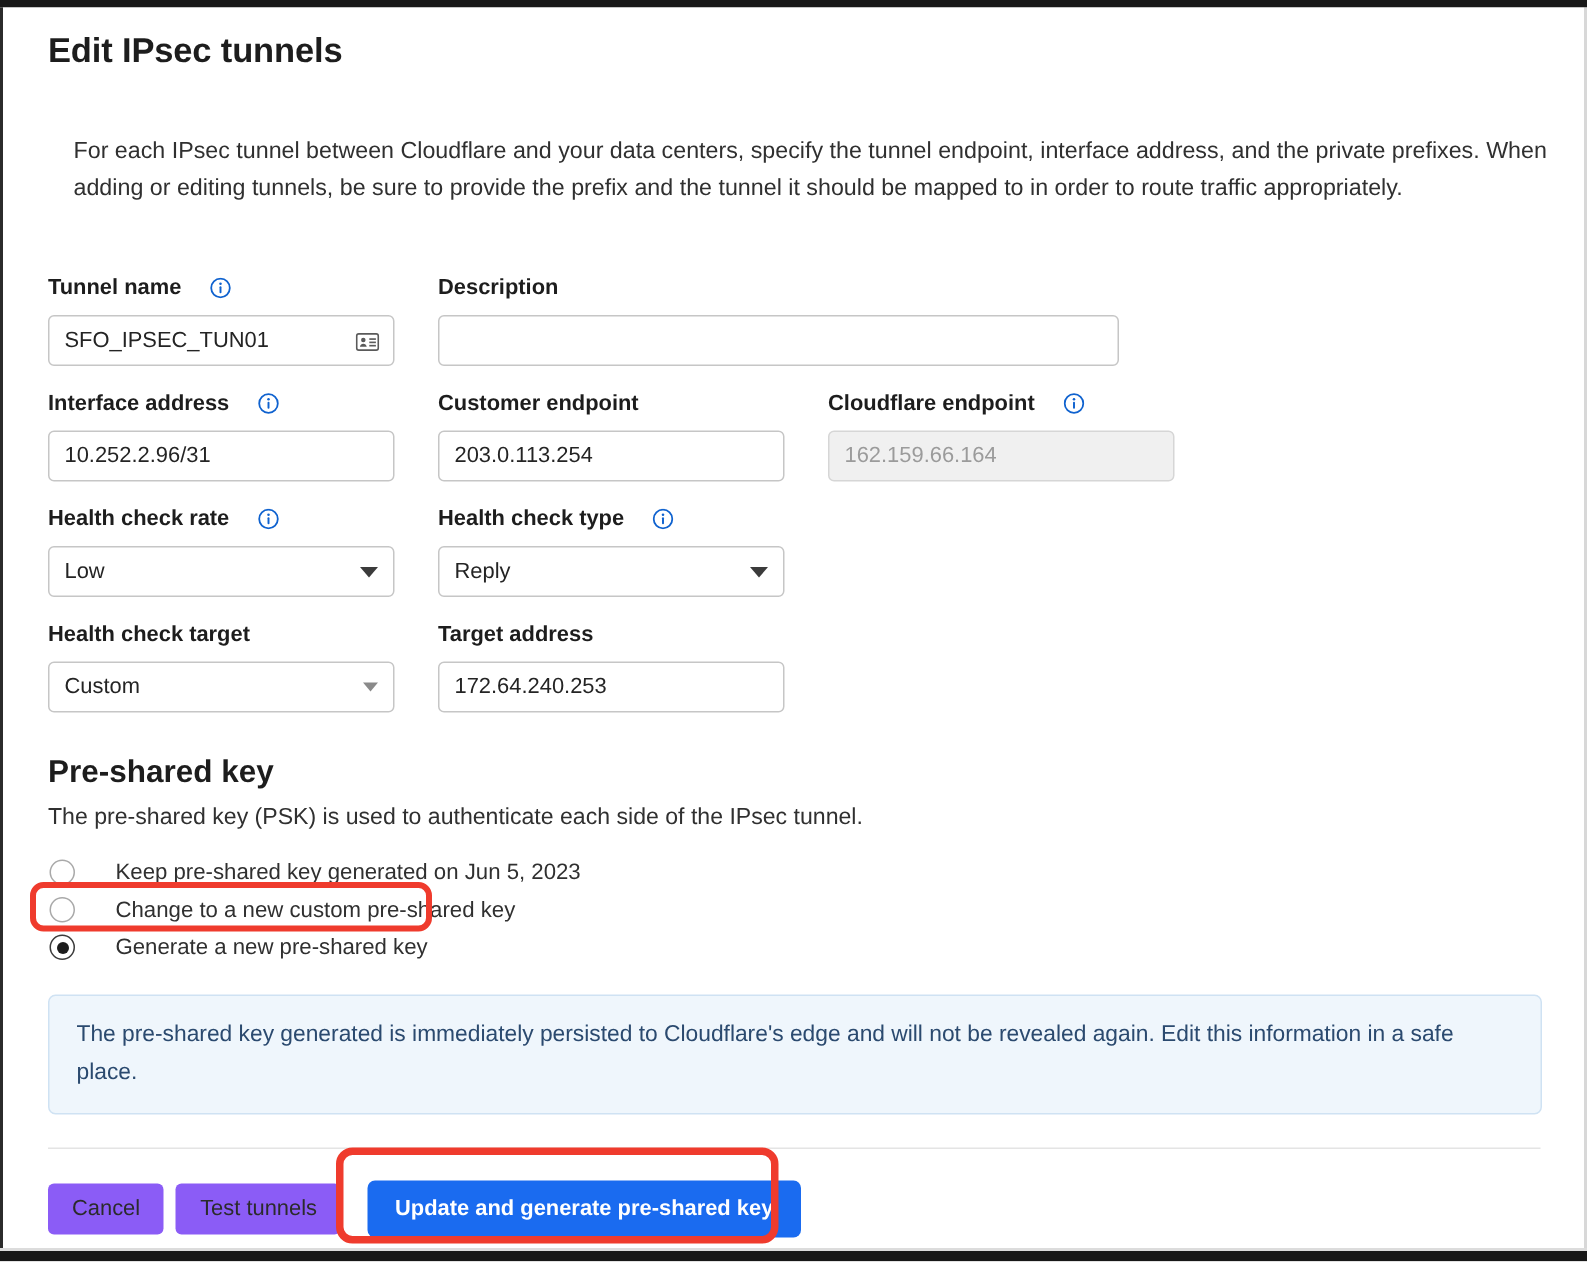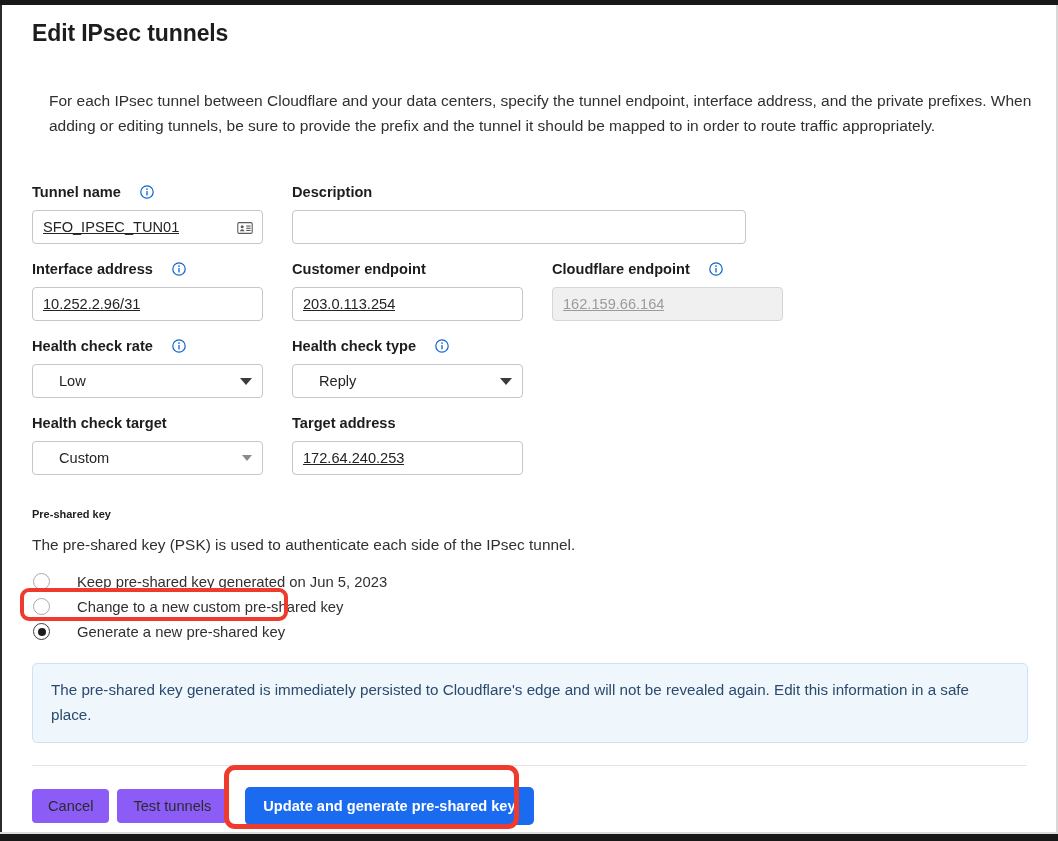--- a/index.html
+++ b/index.html
@@ -135,41 +135,40 @@
   }
   .input.disabled {
     background: #f0f0f0;
     border-color: #d6d6d6;
     color: #9b9b9b;
   }
   .input .val {
     white-space: nowrap;
     overflow: hidden;
     text-overflow: ellipsis;
-    text-decoration: underline;
   }
   .input-icon {
     position: absolute;
     right: 9px;
     top: 9px;
     width: 16px;
     height: 16px;
   }
   .input-icon svg { display: block; }
 
   .select {
     position: relative;
     box-sizing: border-box;
     height: 34px;
     border: 1px solid #c6c6c6;
     border-radius: 4px;
     background: #ffffff;
     display: flex;
     align-items: center;
-    padding: 0 28px 0 26px;
+    padding: 0 28px 0 10px;
     font-size: 14.6px;
     color: #242424;
   }
   .caret {
     position: absolute;
     right: 10px;
     top: 50%;
     margin-top: -3px;
     width: 0; height: 0;
     border-left: 6px solid transparent;
@@ -182,21 +181,21 @@
     border-top-width: 6px;
     border-top-color: #8a8a8a;
   }
 
   
   .psk {
     padding-top: 29px;
   }
   .psk-title {
     margin: 0;
-    font-size: 11px;
+    font-size: 21px;
     line-height: 21px;
     font-weight: bold;
     color: #1d1d1d;
   }
   .psk-desc {
     margin: 0;
     padding-top: 9px;
     font-size: 15.4px;
     line-height: 22px;
     color: #303030;

